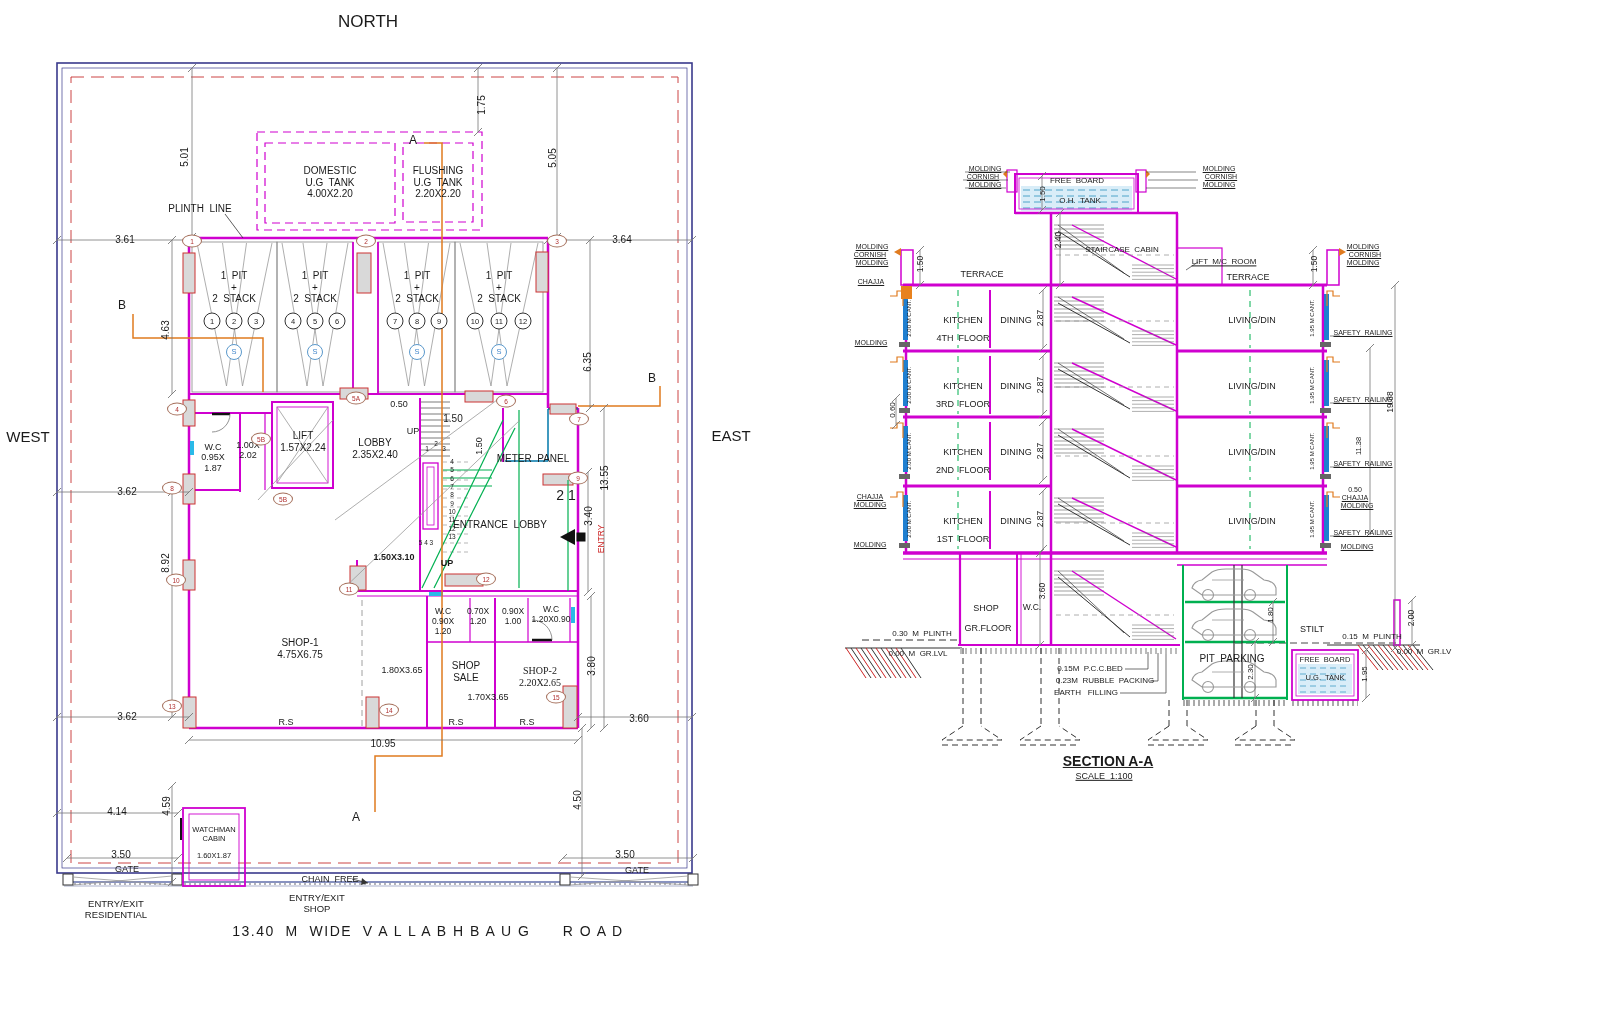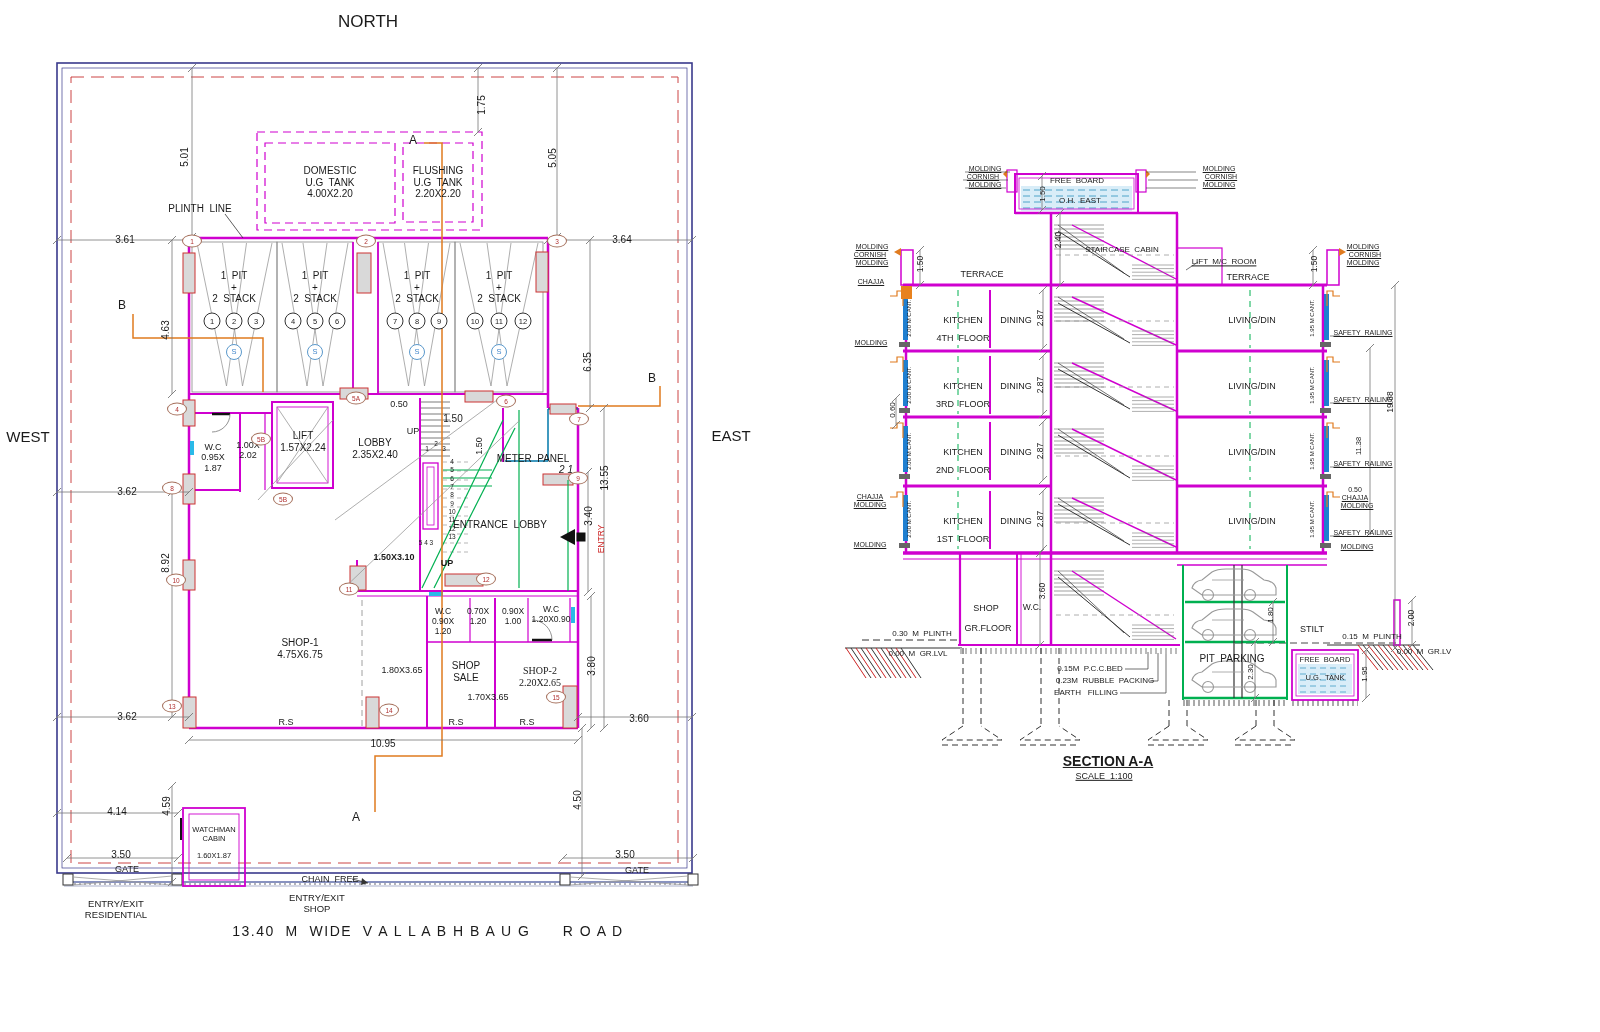--- a/index.html
+++ b/index.html
@@ -562,21 +562,21 @@
 2.02</div>
       <div class="lbl" style="left: 303px; top: 441px; font-size: 10px; transform: translate(-50%, -50%);">LIFT
 1.57X2.24</div>
       <div class="lbl" style="left: 375px; top: 448px; font-size: 10px; transform: translate(-50%, -50%);">LOBBY
 2.35X2.40</div>
       <div class="lbl" style="left: 413px; top: 431px; font-size: 9px; transform: translate(-50%, -50%);">UP</div>
       <div class="lbl" style="left: 399px; top: 404px; font-size: 9px; transform: translate(-50%, -50%);">0.50</div>
       <div class="lbl" style="left: 453px; top: 419px; font-size: 10px; transform: translate(-50%, -50%);">1.50</div>
       <div class="lbl" style="left: 479px; top: 446px; font-size: 9px; transform: translate(-50%, -50%) rotate(-90deg);">1.50</div>
       <div class="lbl" style="left: 533px; top: 459px; font-size: 10px; transform: translate(-50%, -50%);">METER  PANEL</div>
-      <div class="lbl" style="left: 566px; top: 470px; font-size: 10px; transform: translate(-50%, -50%); font-style: italic;">2 1</div>
+      <div class="lbl" style="left: 566px; top: 495px; font-size: 14px; transform: translate(-50%, -50%);">2 1</div>
       <div class="lbl" style="left: 500px; top: 525px; font-size: 10px; transform: translate(-50%, -50%);">ENTRANCE  LOBBY</div>
       <div class="lbl" style="left: 394px; top: 557px; font-size: 9px; transform: translate(-50%, -50%); font-weight: bold;">1.50X3.10</div>
       <div class="lbl" style="left: 447px; top: 563px; font-size: 9px; font-weight: bold; transform: translate(-50%, -50%);">UP</div>
       <div class="lbl" style="left: 589px; top: 516px; font-size: 10px; transform: translate(-50%, -50%) rotate(-90deg);">3.40</div>
       <div class="lbl" style="left: 602px; top: 539px; font-size: 8.5px; color: rgb(204, 34, 34); transform: translate(-50%, -50%) rotate(-90deg);">ENTRY</div>
       <div class="lbl" style="left: 427px; top: 449px; font-size: 6.5px; transform: translate(-50%, -50%);">1</div>
       <div class="lbl" style="left: 436px; top: 444px; font-size: 6.5px; transform: translate(-50%, -50%);">2</div>
       <div class="lbl" style="left: 444px; top: 449px; font-size: 6.5px; transform: translate(-50%, -50%);">3</div>
       <div class="lbl" style="left: 452px; top: 500px; font-size: 6.5px; line-height: 1.28; transform: translate(-50%, -50%);">4
 5
@@ -622,21 +622,21 @@
 1.60X1.87</div>
       <div class="lbl" style="left: 330px; top: 879px; font-size: 9px; transform: translate(-50%, -50%);">CHAIN  FREE</div>
       <div class="lbl" style="left: 317px; top: 904px; font-size: 9.5px; transform: translate(-50%, -50%);">ENTRY/EXIT
 SHOP</div>
       <div class="lbl" style="left: 116px; top: 910px; font-size: 9.5px; transform: translate(-50%, -50%);">ENTRY/EXIT
 RESIDENTIAL</div>
       <div class="lbl" style="left: 578px; top: 800px; font-size: 10px; transform: translate(-50%, -50%) rotate(-90deg);">4.50</div>
       <div class="lbl" style="left: 625px; top: 855px; font-size: 10px; transform: translate(-50%, -50%);">3.50</div>
       <div class="lbl" style="left: 637px; top: 870px; font-size: 9px; transform: translate(-50%, -50%);">GATE</div>
       <div class="lbl" style="left: 1077px; top: 181px; font-size: 8px; transform: translate(-50%, -50%);">FREE  BOARD</div>
-      <div class="lbl" style="left: 1080px; top: 201px; font-size: 8px; transform: translate(-50%, -50%);">O.H.  EAST</div>
+      <div class="lbl" style="left: 1080px; top: 201px; font-size: 8px; transform: translate(-50%, -50%);">O.H.  TANK</div>
       <div class="lbl" style="left: 1043px; top: 194px; font-size: 8px; transform: translate(-50%, -50%) rotate(-90deg);">1.50</div>
       <div class="lbl" style="left: 985px; top: 169px; font-size: 7px; text-decoration: underline; transform: translate(-50%, -50%);">MOLDING</div>
       <div class="lbl" style="left: 983px; top: 177px; font-size: 7px; text-decoration: underline; transform: translate(-50%, -50%);">CORNISH</div>
       <div class="lbl" style="left: 985px; top: 185px; font-size: 7px; text-decoration: underline; transform: translate(-50%, -50%);">MOLDING</div>
       <div class="lbl" style="left: 1219px; top: 169px; font-size: 7px; text-decoration: underline; transform: translate(-50%, -50%);">MOLDING</div>
       <div class="lbl" style="left: 1221px; top: 177px; font-size: 7px; text-decoration: underline; transform: translate(-50%, -50%);">CORNISH</div>
       <div class="lbl" style="left: 1219px; top: 185px; font-size: 7px; text-decoration: underline; transform: translate(-50%, -50%);">MOLDING</div>
       <div class="lbl" style="left: 1059px; top: 240px; font-size: 8.5px; transform: translate(-50%, -50%) rotate(-90deg);">2.40</div>
       <div class="lbl" style="left: 1122px; top: 250px; font-size: 8px; transform: translate(-50%, -50%);">STAIRCASE  CABIN</div>
       <div class="lbl" style="left: 1224px; top: 262px; font-size: 8px; text-decoration: underline; transform: translate(-50%, -50%);">LIFT  M/C  ROOM</div>

